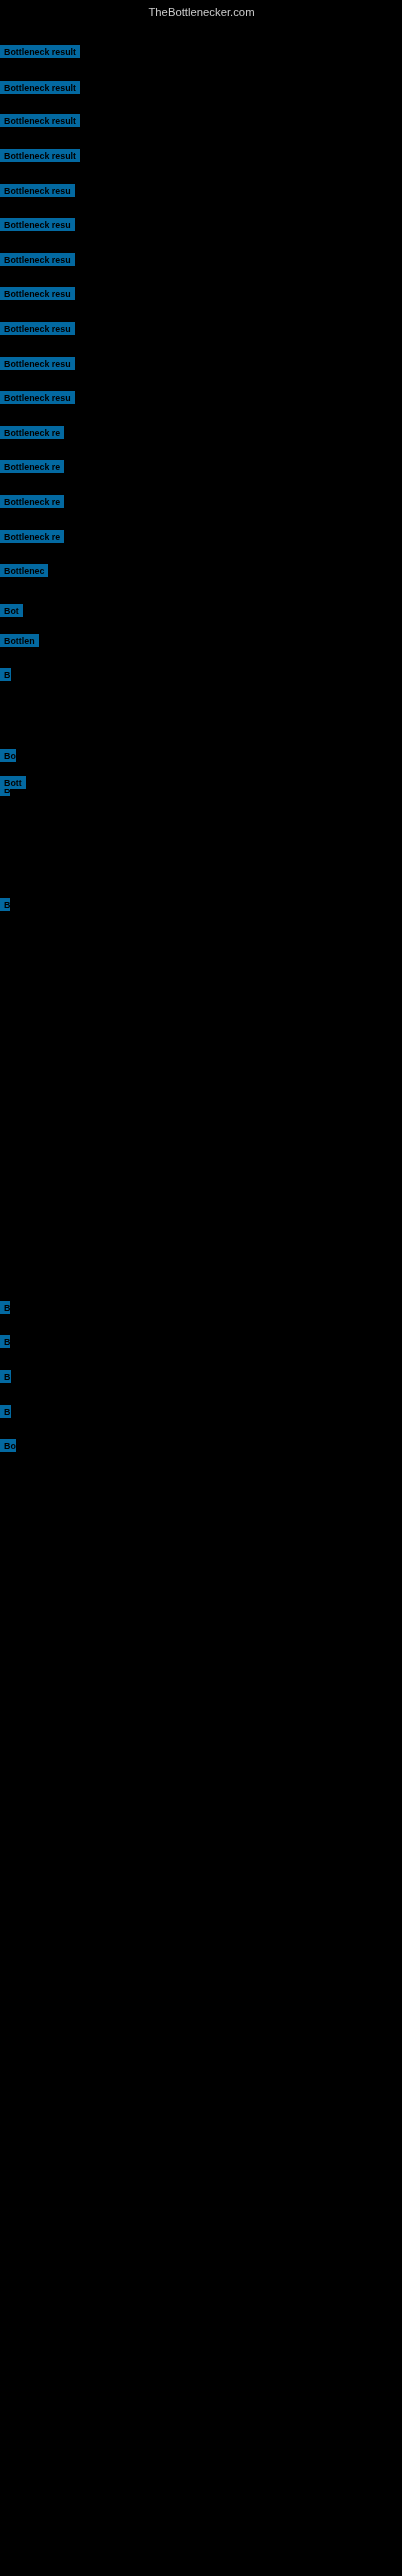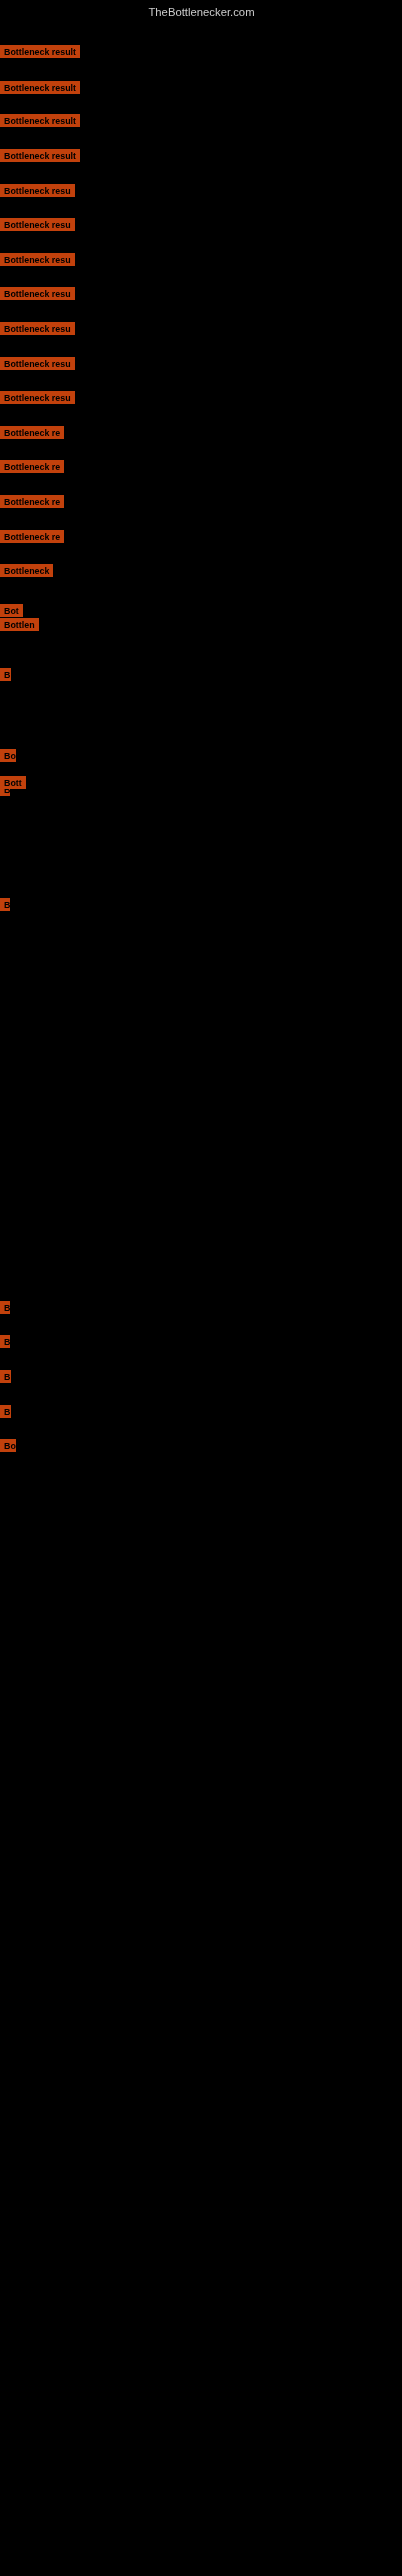--- a/index.html
+++ b/index.html
@@ -16,21 +16,21 @@
     }
     .site-title {
       text-align: center;
       color: #cccccc;
       font-size: 11.3px;
       padding: 3.2px 0;
       width: 100%;
     }
     .bottleneck-badge {
       display: inline-block;
-      background-color: #c2410c;
+      background-color: #0369a1;
       color: #000000;
       font-size: 8.9px;
       font-weight: bold;
       padding: 1.6px 4px;
       white-space: nowrap;
       overflow: hidden;
       position: absolute;
       left: 0;
     }
   </style>
@@ -49,23 +49,23 @@
 <div class="bottleneck-badge" style="top: 218px; max-width: 103px;">Bottleneck resu</div>
 <div class="bottleneck-badge" style="top: 253px; max-width: 101px;">Bottleneck resu</div>
 <div class="bottleneck-badge" style="top: 287px; max-width: 100px;">Bottleneck resu</div>
 <div class="bottleneck-badge" style="top: 322px; max-width: 98px;">Bottleneck resu</div>
 <div class="bottleneck-badge" style="top: 357px; max-width: 97px;">Bottleneck resu</div>
 <div class="bottleneck-badge" style="top: 391px; max-width: 95px;">Bottleneck resu</div>
 <div class="bottleneck-badge" style="top: 426px; max-width: 87px;">Bottleneck re</div>
 <div class="bottleneck-badge" style="top: 460px; max-width: 85px;">Bottleneck re</div>
 <div class="bottleneck-badge" style="top: 495px; max-width: 84px;">Bottleneck re</div>
 <div class="bottleneck-badge" style="top: 530px; max-width: 82px;">Bottleneck re</div>
-<div class="bottleneck-badge" style="top: 564px; max-width: 64px;">Bottleneck</div>
+<div class="bottleneck-badge" style="top: 564px; max-width: 64px;">Bottlenec</div>
 <div class="bottleneck-badge" style="top: 604px; max-width: 26px;">Bot</div>
-<div class="bottleneck-badge" style="top: 618px; max-width: 50px;">Bottlen</div>
+<div class="bottleneck-badge" style="top: 634px; max-width: 50px;">Bottlen</div>
 <div class="bottleneck-badge" style="top: 668px; max-width: 11.3px;">B</div>
 <div class="bottleneck-badge" style="top: 749px; max-width: 16px;">Bo</div>
 <div class="bottleneck-badge" style="top: 783px; max-width: 9.7px;">B</div>
 <div class="bottleneck-badge" style="top: 776px; max-width: 29px;">Bott</div>
 <div class="bottleneck-badge" style="top: 898px; max-width: 9.7px;">B</div>
 <div class="bottleneck-badge" style="top: 1301px; max-width: 9.7px;">B</div>
 <div class="bottleneck-badge" style="top: 1335px; max-width: 9.7px;">B</div>
 <div class="bottleneck-badge" style="top: 1370px; max-width: 11.3px;">B</div>
 <div class="bottleneck-badge" style="top: 1405px; max-width: 11.3px;">B</div>
 <div class="bottleneck-badge" style="top: 1439px; max-width: 16px;">Bo</div>

